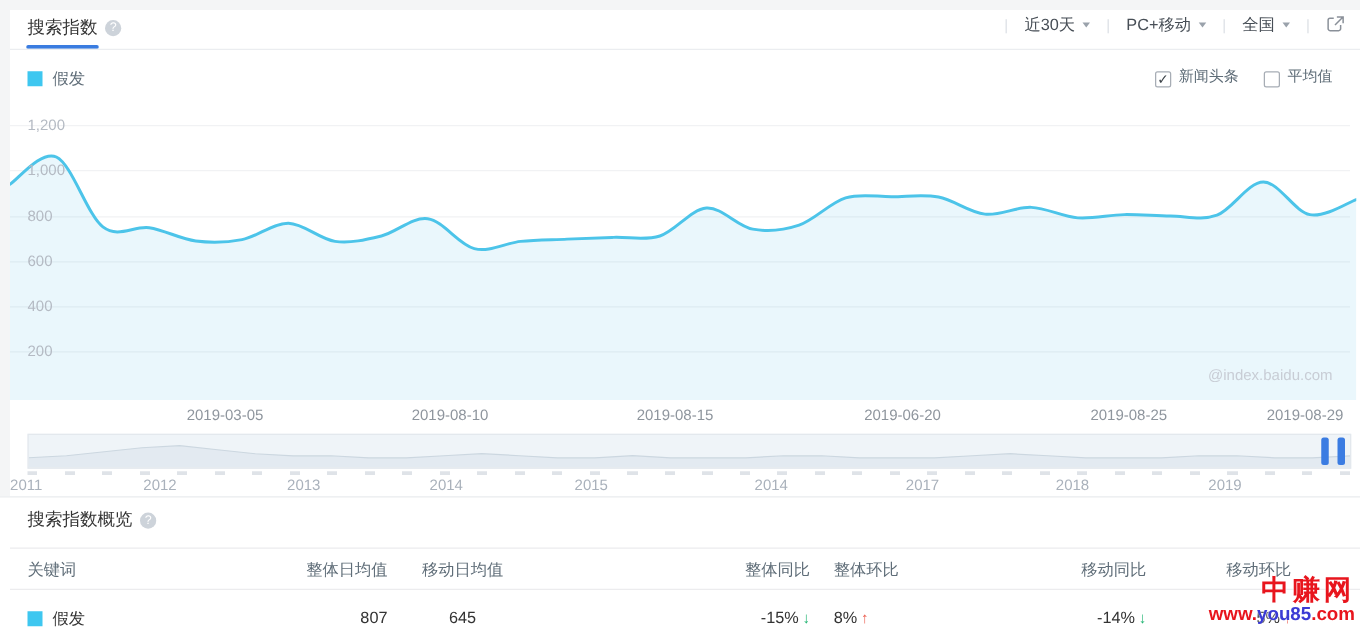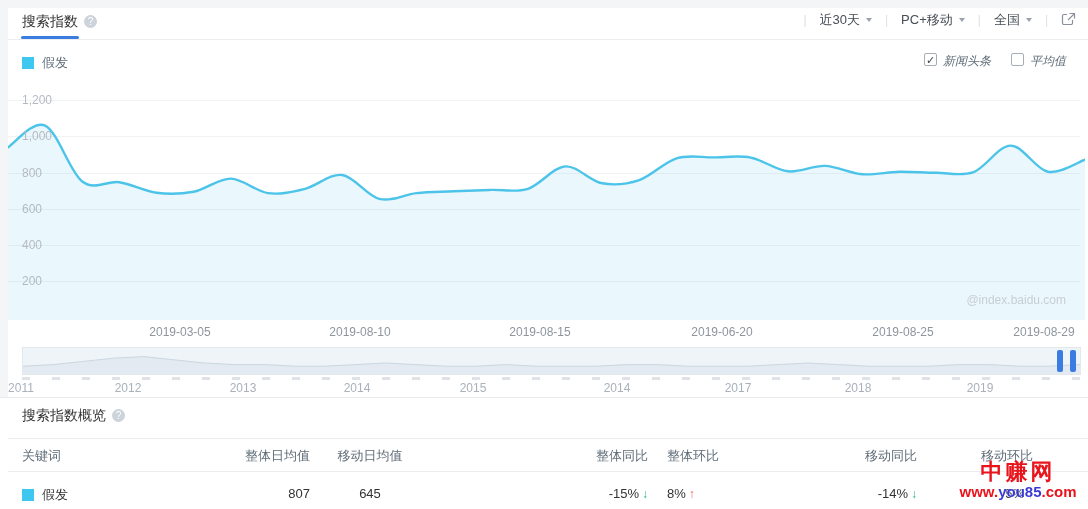--- a/index.html
+++ b/index.html
@@ -21,21 +21,21 @@
   .dropdown { font-size:13px; color:#474e56; cursor:pointer; display:inline-flex; align-items:center; }
   .caret { display:inline-block; width:0; height:0; border-left:3.5px solid transparent;
     border-right:3.5px solid transparent; border-top:4.5px solid #9aa2ab; margin-left:6px; }
   .export { display:inline-flex; cursor:pointer; }
 
   
   .legend { position:absolute; left:22px; top:54px; display:flex; align-items:center; }
   .swatch { width:12px; height:12px; background:#3ec7f0; display:inline-block; }
   .legend .lbl { font-size:13px; color:#5f6d78; margin-left:8px; }
   .checks { position:absolute; right:22px; top:53px; display:flex; align-items:center; font-size:12px; color:#5f6d78; }
-  .check { display:inline-flex; align-items:flex-start; cursor:pointer; margin-left:20px;font-style:italic; }
+  .check { display:inline-flex; align-items:flex-end; cursor:pointer; margin-left:20px; }
   .checkbox { width:13px; height:13px; border:1px solid #a7adb5; border-radius:2px; background:#fff;
     margin-right:6px; text-align:center; line-height:12px; font-size:11px; color:#3c4248; }
   .checkbox[data-checked="true"]::after { content:"✓"; }
 
   
   .chart { position:absolute; left:0; top:85px; width:1088px; height:262px; }
   .gridline { position:absolute; left:8px; width:1072px; height:1px; background:#f1f2f4; }
   .g0{top:15px}.g1{top:51px}.g2{top:88px}.g3{top:124px}.g4{top:160px}.g5{top:196px}
   .ylab { position:absolute; left:22px; height:16px; line-height:16px; font-size:12px; color:#b4bac3; z-index:3; }
   .y0{top:7px}.y1{top:43px}.y2{top:80px}.y3{top:116px}.y4{top:152px}.y5{top:188px}
@@ -71,21 +71,21 @@
   .c5{left:667px; width:100px; text-align:left;}
   .c6{left:817px; width:100px; text-align:right;}
   .c7{left:933px; width:100px; text-align:right;}
   .kw { display:inline-flex; align-items:center; }
   .kw .swatch { margin-right:8px; }
   .arrow { font-weight:bold; font-size:12px; margin-left:3px; }
   .arrow[data-d="down"] { color:#22b573; }
   .arrow[data-d="up"] { color:#ec6355; }
 
   
-  .site-watermark { position:absolute; right:4px; top:460px; width:132px; text-align:center; z-index:9; line-height:1.1; }
+  .site-watermark { position:absolute; right:4px; top:460px; width:132px; text-align:right; z-index:9; line-height:1.1; }
   .site-watermark .l1 { font-size:22px; font-weight:bold; color:#e8151d; letter-spacing:3px;
     text-shadow:0 0 2px #fff; }
   .site-watermark .l2 { font-size:15px; font-weight:bold; color:#e8151d; text-shadow:0 0 2px #fff; }
   .site-watermark .l2 .mid { color:#3b3bd4; }
 </style>
 </head>
 <body>
 
 <div class="page">
   <div class="top-strip"></div>

